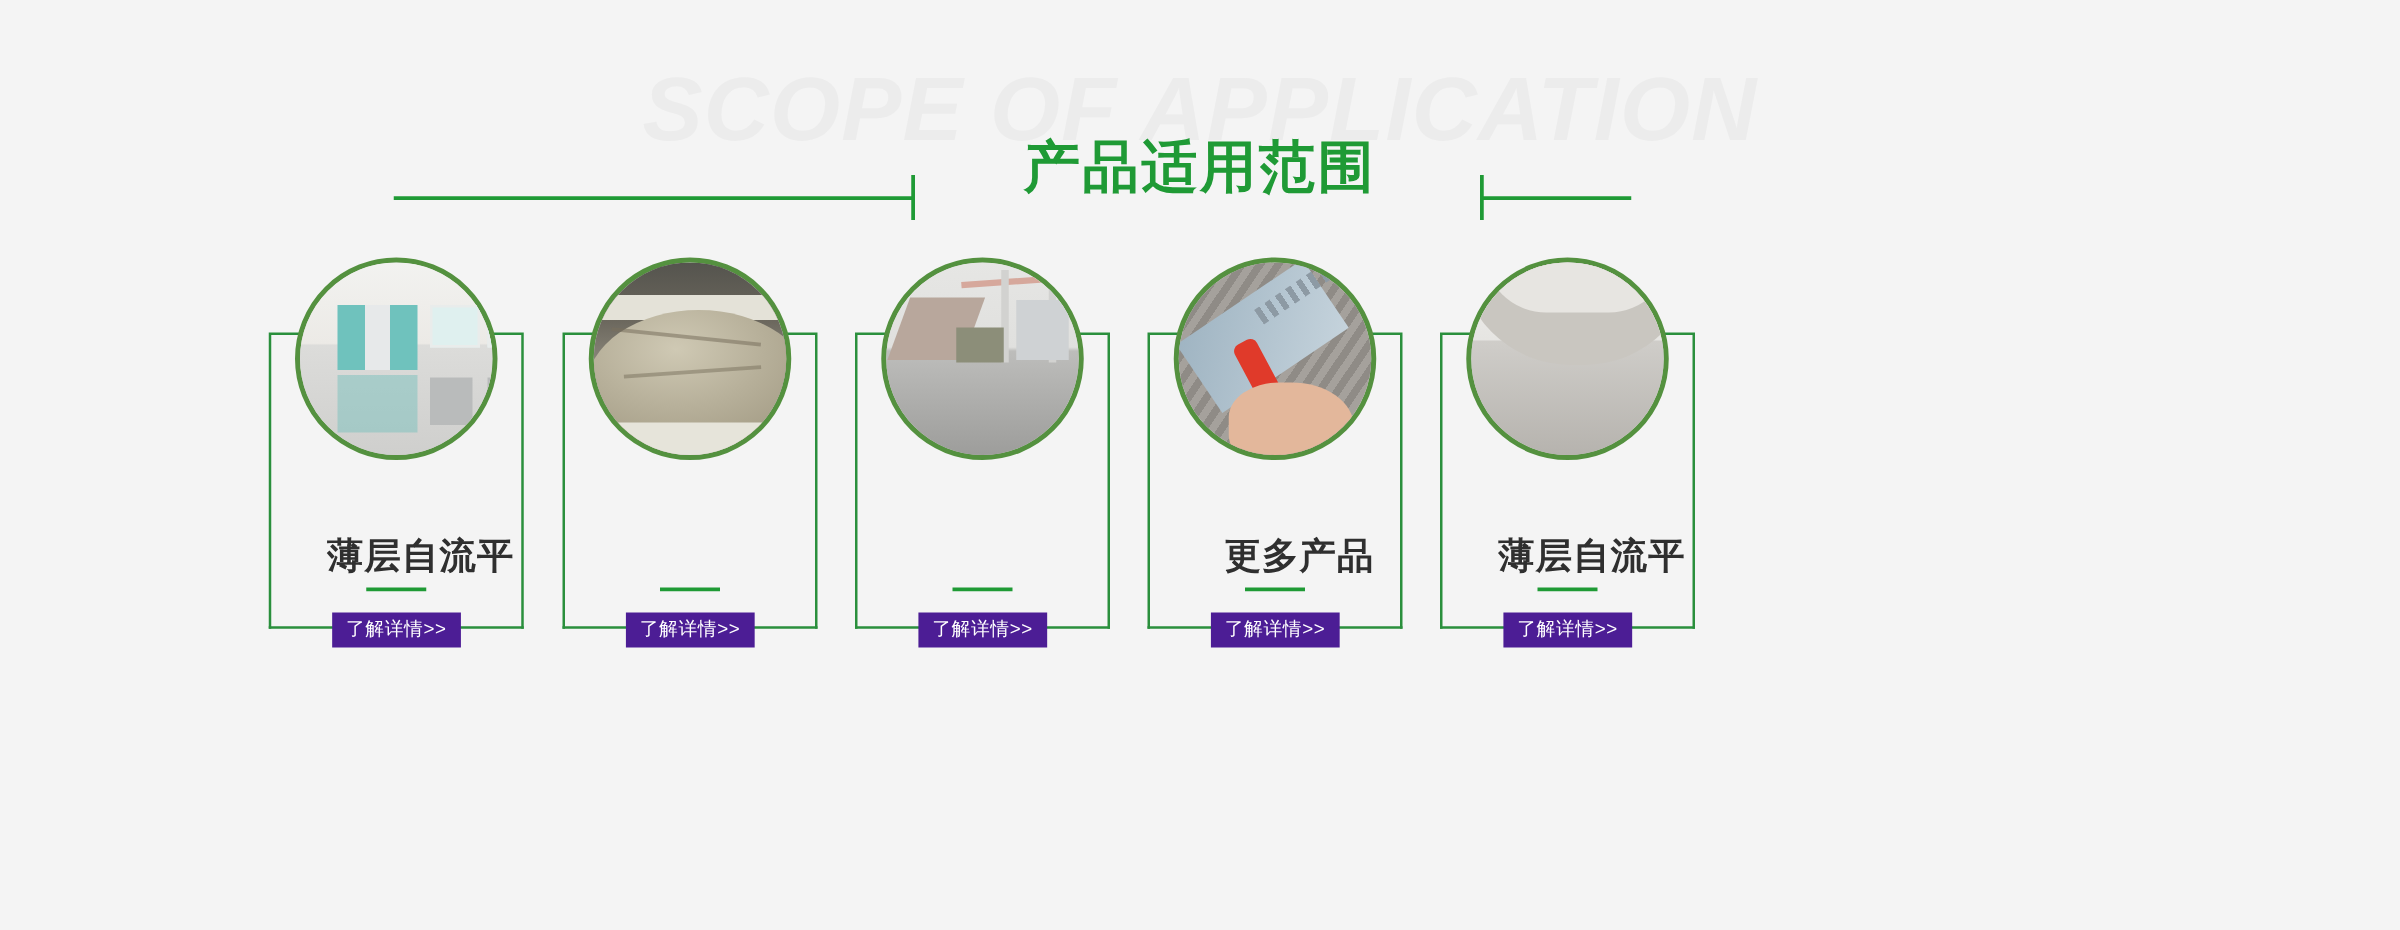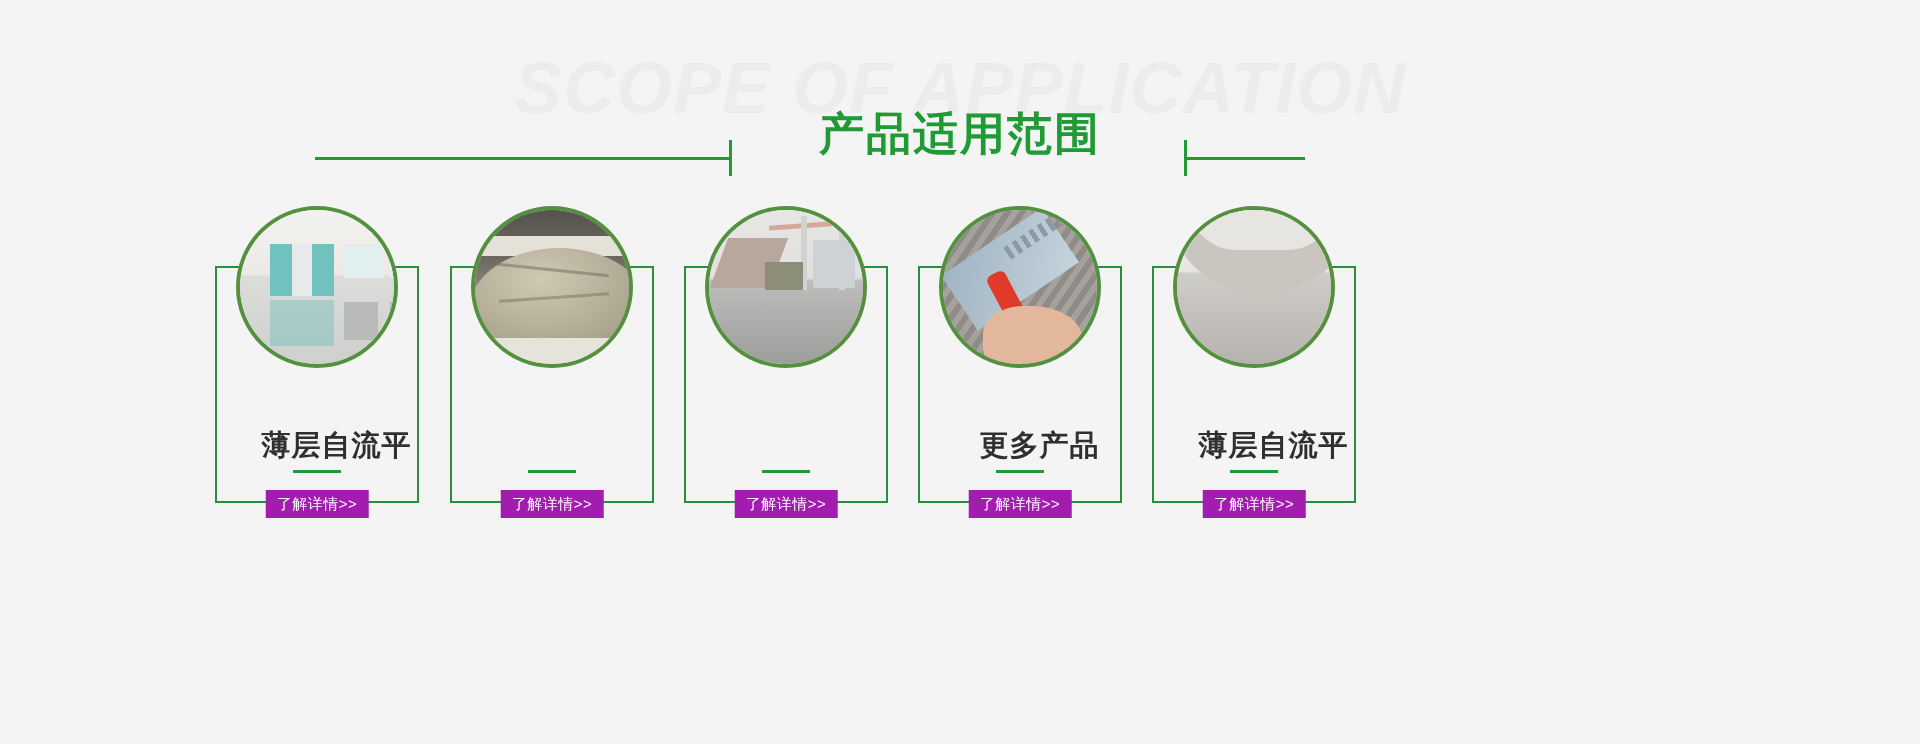--- a/index.html
+++ b/index.html
@@ -94,21 +94,21 @@
     white-space:nowrap;
     margin-left:39px;
   }
   .label-underline{
     position:absolute;left:50%;transform:translateX(-50%);
     top:202px;width:48px;height:3px;background:#1f9a35;
   }
   .detail-btn{
     position:absolute;left:50%;transform:translateX(-50%);
     top:222px;
-    background:#a21caf;
+    background:#4c1d95;
     color:#ffffff;
     font-size:15px;line-height:15px;
     padding:6px 11px 7px;
     white-space:nowrap;
     border:none;
     cursor:pointer;
     font-family:"Liberation Sans","DejaVu Sans",sans-serif;
     letter-spacing:0.5px;
   }
 

